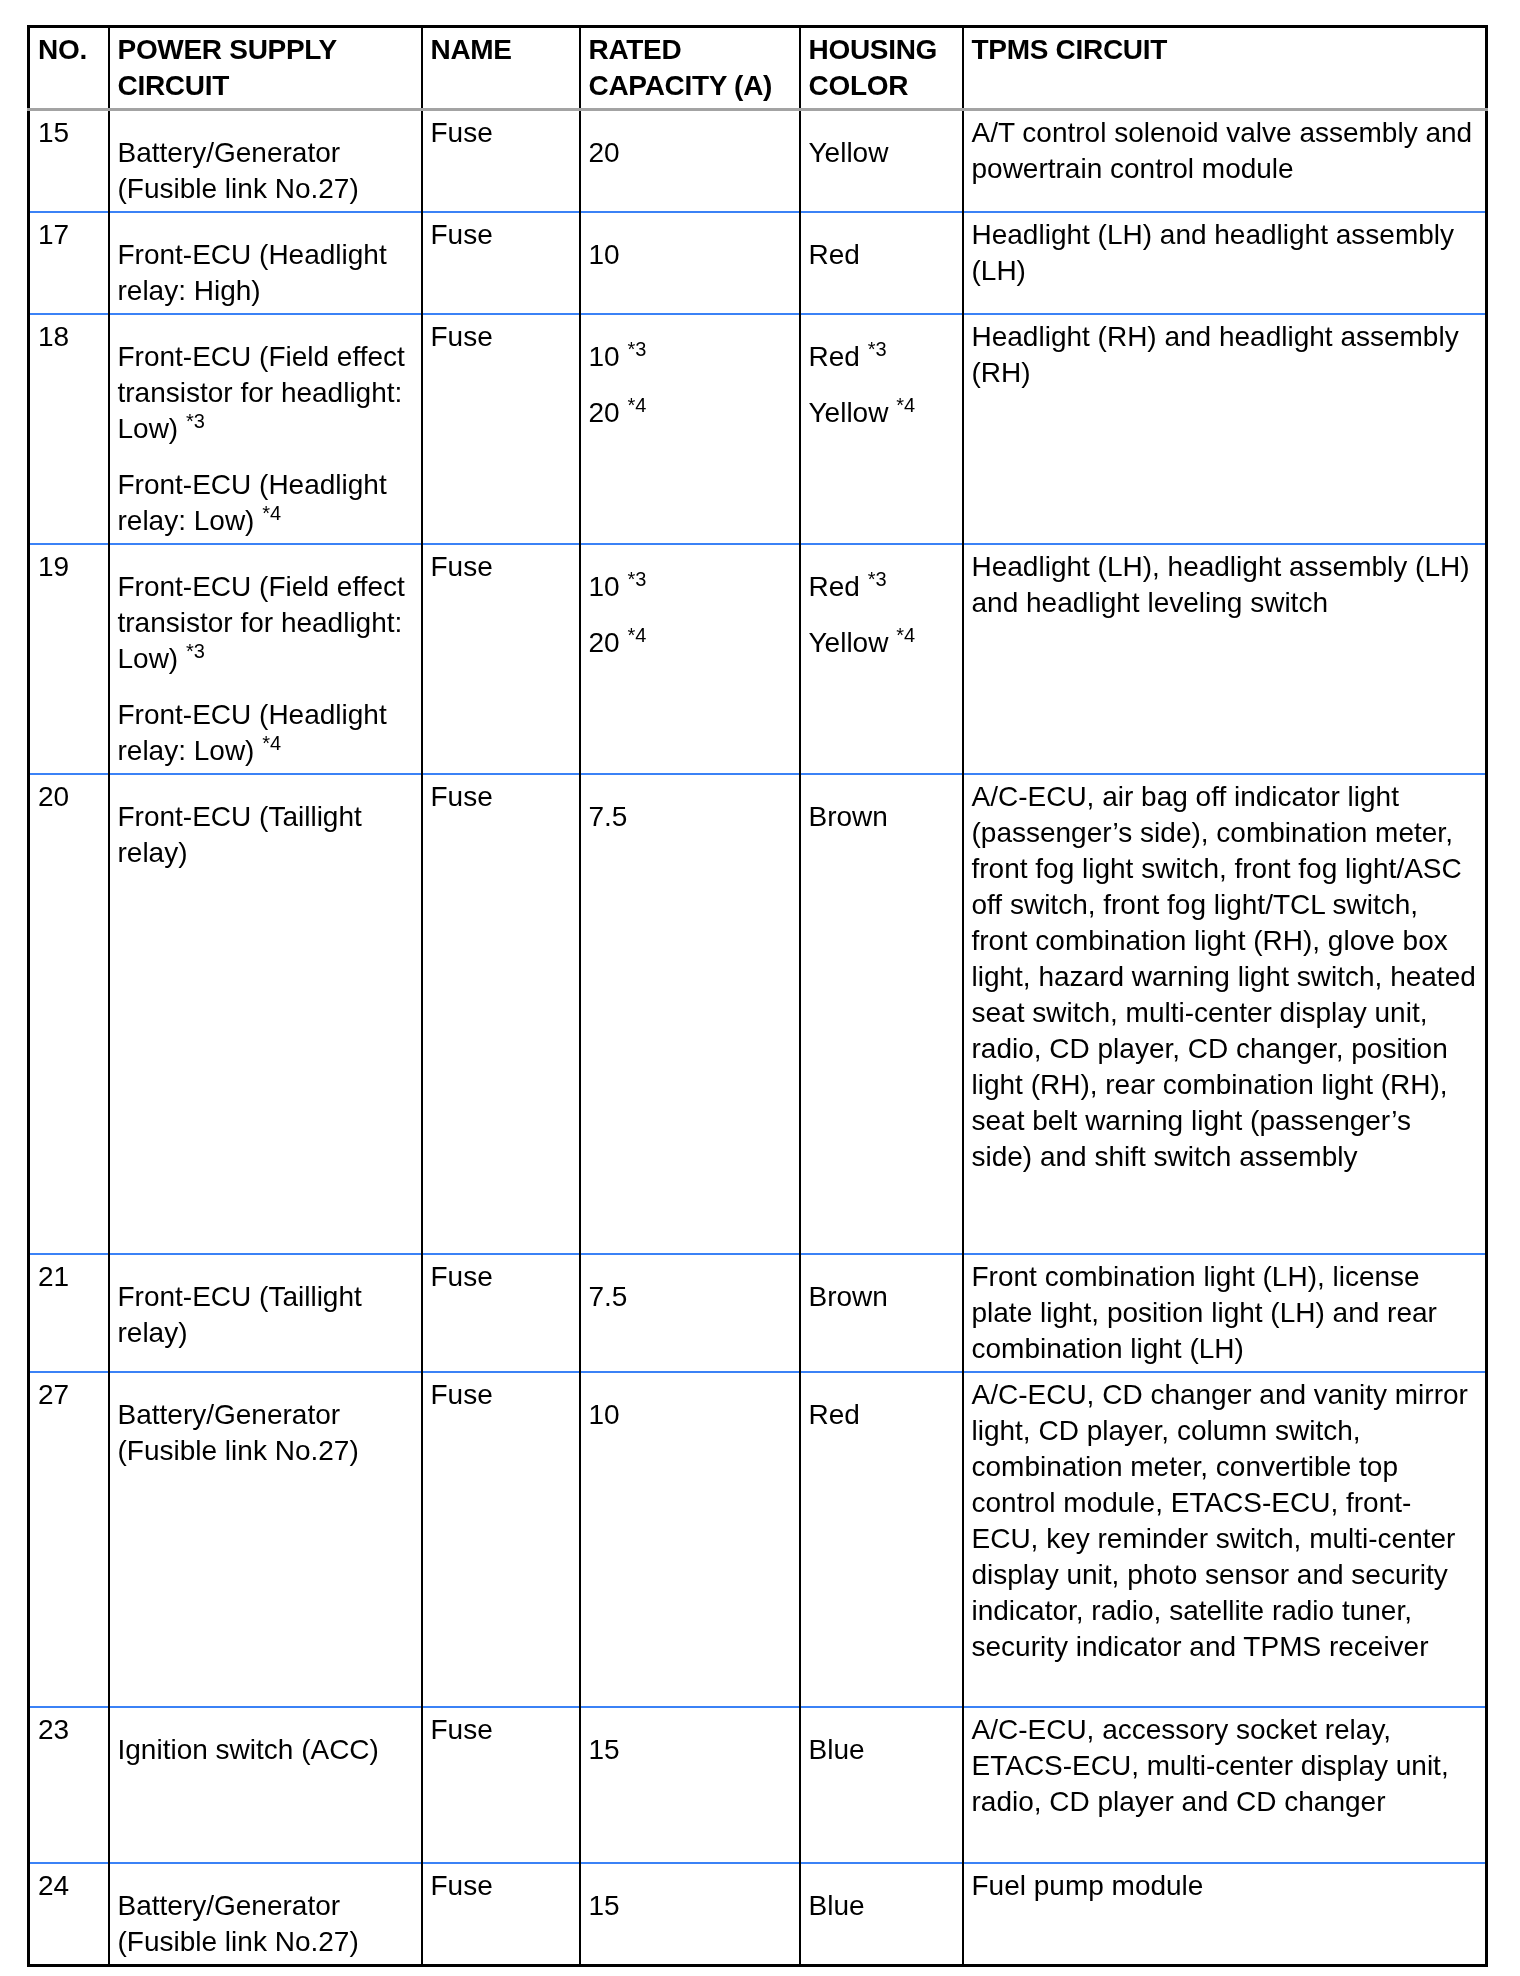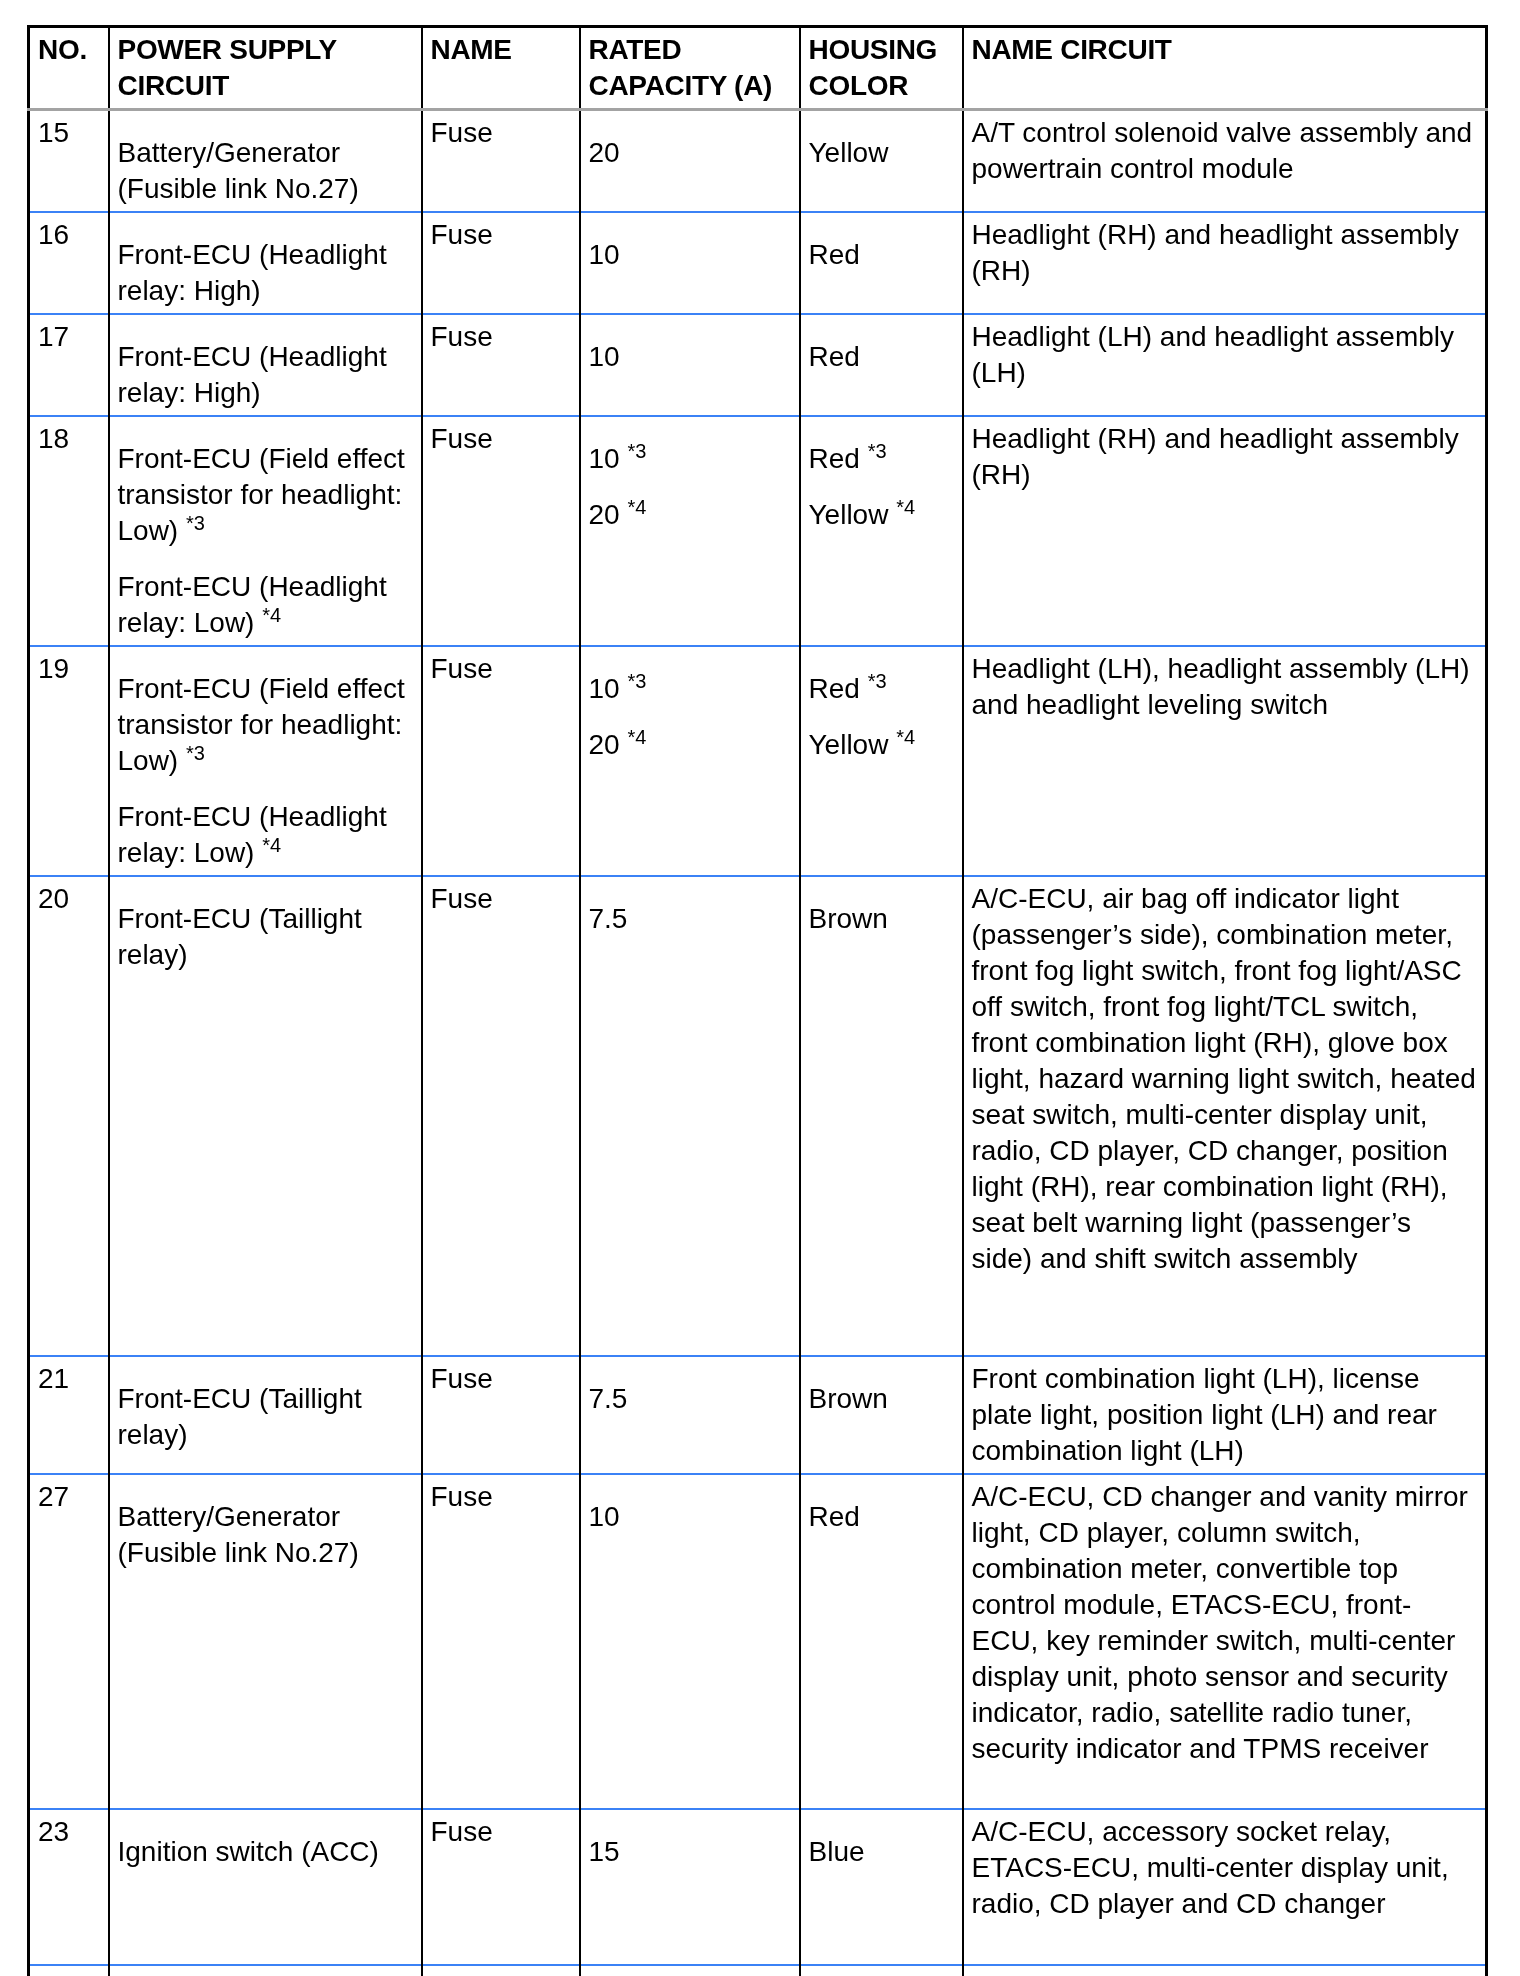--- a/index.html
+++ b/index.html
@@ -40,51 +40,37 @@
       <col class="c-color">
       <col class="c-load">
   </colgroup>
   <thead>
     <tr style="height:83px">
       <th>NO.</th>
       <th>POWER SUPPLY CIRCUIT</th>
       <th>NAME</th>
       <th>RATED CAPACITY (A)</th>
       <th>HOUSING COLOR</th>
-      <th>NAME CIRCUIT</th>
+      <th>TPMS CIRCUIT</th>
     </tr>
   </thead>
   <tbody id="rows">
       <tr style="height: 83px;">
         <td>15</td>
         <td>
           <span class="line"><span>Battery/Generator (Fusible link No.27)</span></span>
         </td>
         <td>Fuse</td>
         <td>
           <span class="line"><span>20</span></span>
         </td>
         <td>
           <span class="line"><span>Yellow</span></span>
         </td>
         <td>A/T control solenoid valve assembly and powertrain control module</td>
-      </tr>
-      <tr style="height: 83px;">
-        <td>16</td>
-        <td>
-          <span class="line"><span>Front-ECU (Headlight relay: High)</span></span>
-        </td>
-        <td>Fuse</td>
-        <td>
-          <span class="line"><span>10</span></span>
-        </td>
-        <td>
-          <span class="line"><span>Red</span></span>
-        </td>
-        <td>Headlight (RH) and headlight assembly (RH)</td>
       </tr>
       <tr style="height: 83px;">
         <td>17</td>
         <td>
           <span class="line"><span>Front-ECU (Headlight relay: High)</span></span>
         </td>
         <td>Fuse</td>
         <td>
           <span class="line"><span>10</span></span>
         </td>

